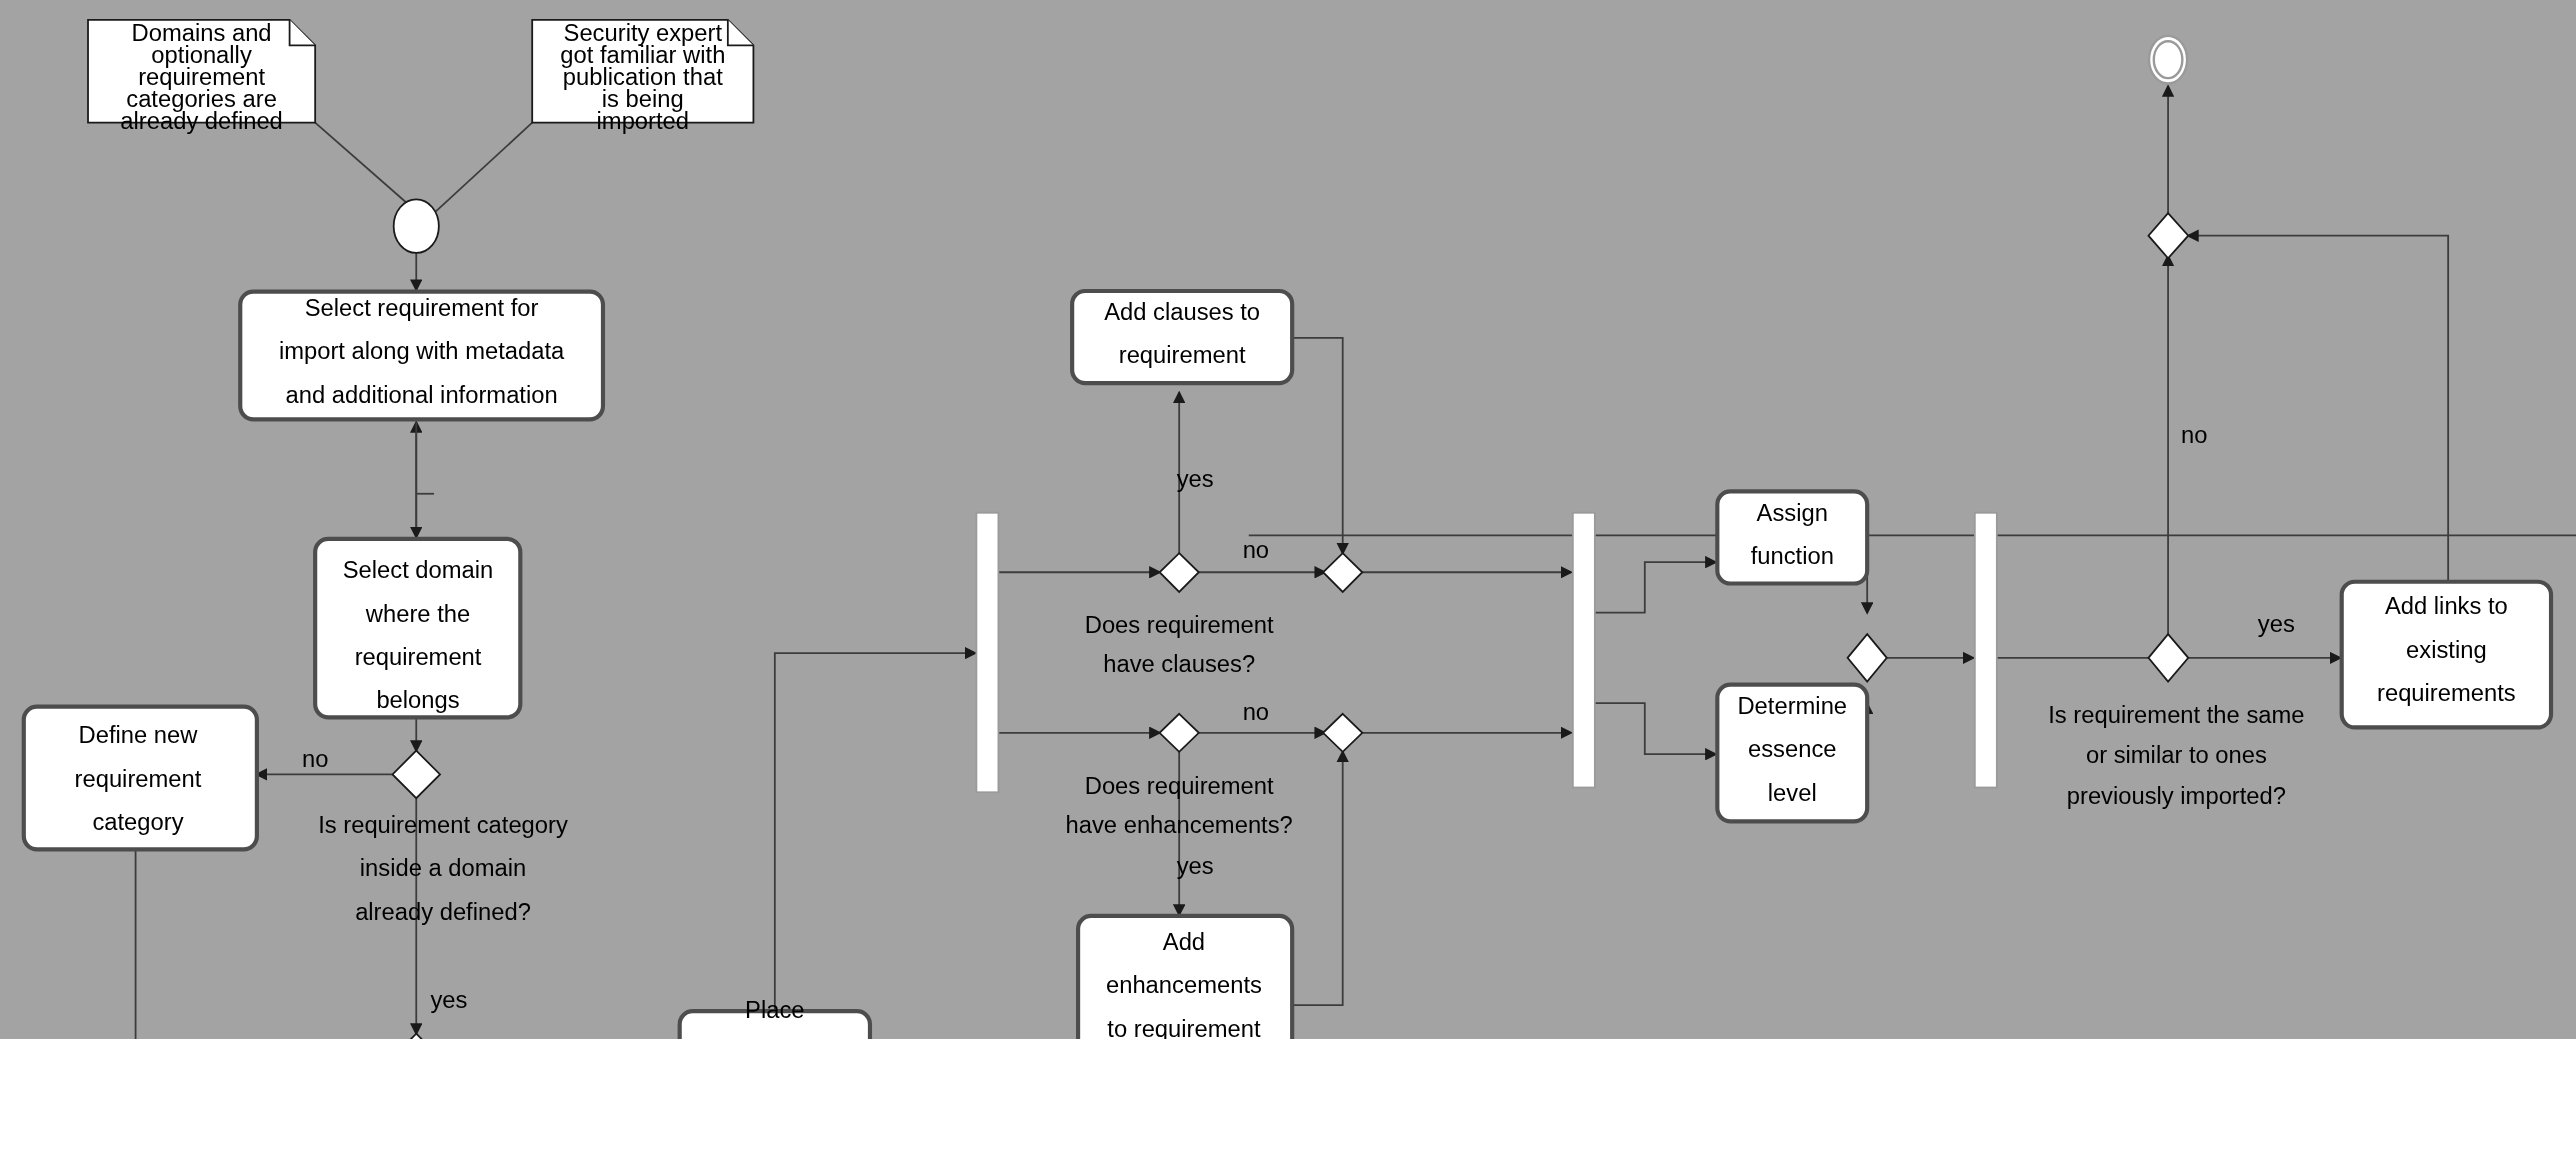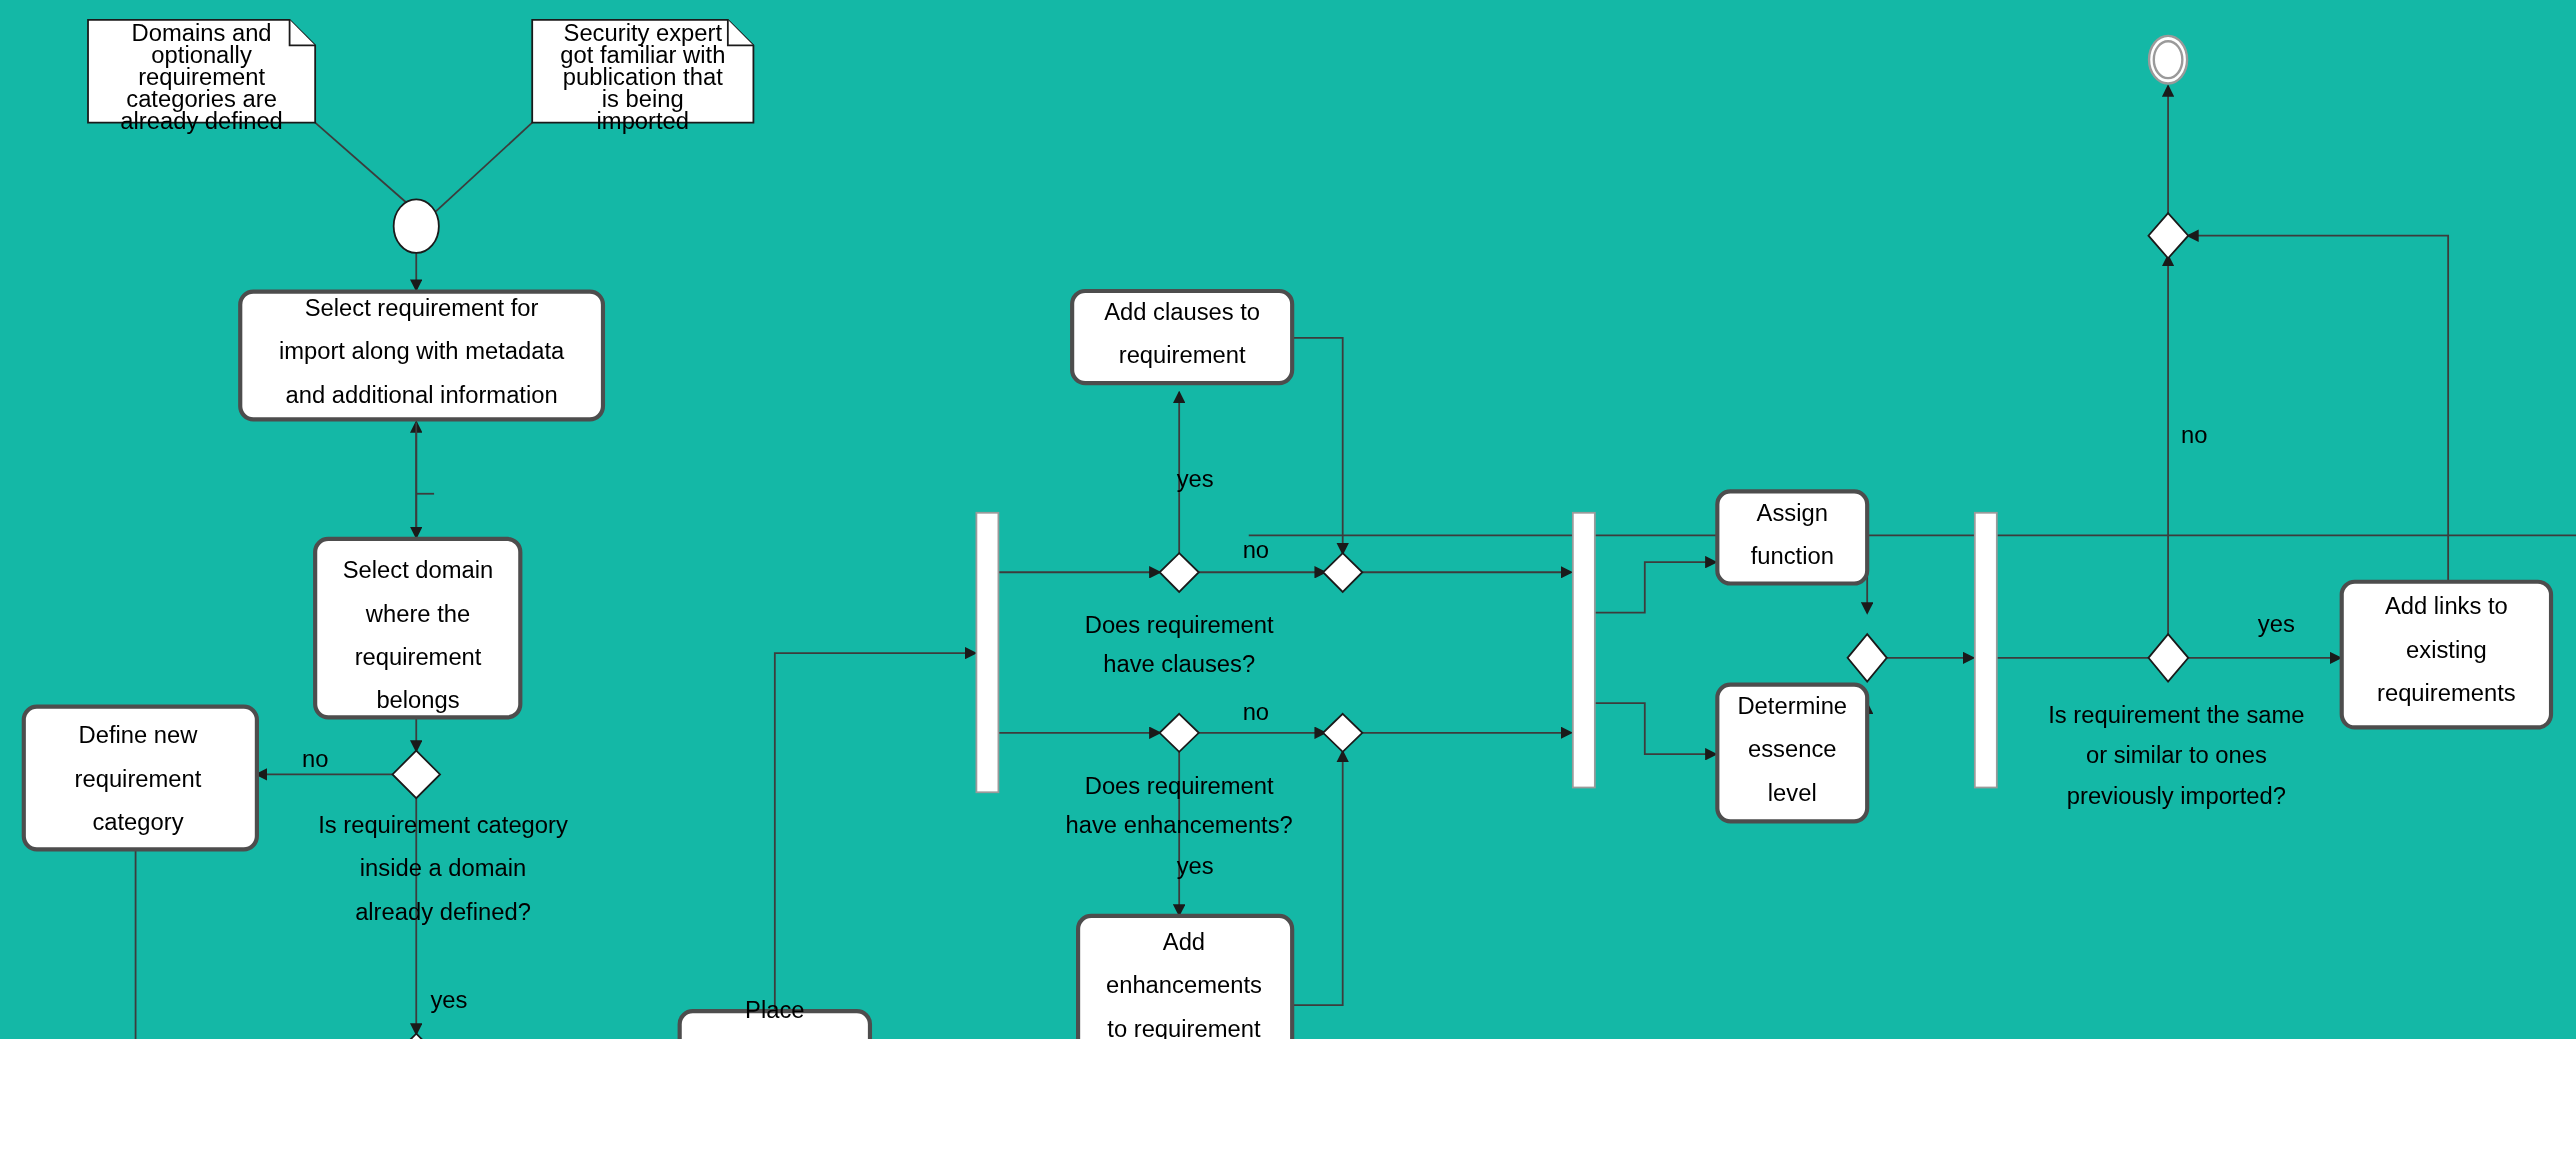--- a/index.html
+++ b/index.html
@@ -1,18 +1,18 @@
 <!DOCTYPE html>
 <html style="font-size:9.5px"><head>
 <meta charset="utf-8">
 <title>Requirement Import Activity Diagram</title>
 <style>
   html,body{margin:0;padding:0;background:#ffffff;}
   body{font-family:"Liberation Sans", sans-serif;}
-  #stage{position:relative;width:2576px;height:1039px;background:#14b8a6;overflow:hidden;}
+  #stage{position:relative;width:2576px;height:1039px;background:#a3a3a3;overflow:hidden;}
   svg#diagram{position:absolute;left:0;top:0;width:2576px;height:1154px;display:block;}
   .edge{fill:none;stroke:#3c3c3c;stroke-width:3;}
   .note-shape{fill:#ffffff;stroke:#1a1a1a;stroke-width:3;}
   .action-shape{fill:#ffffff;stroke:#4d4d4d;stroke-width:7;}
   .decision-shape{fill:#ffffff;stroke:#1a1a1a;stroke-width:3;}
   .bar-shape{fill:#ffffff;stroke:#9a9a9a;stroke-width:3;}
   .merge-circle{fill:#ffffff;stroke:#1a1a1a;stroke-width:3;}
   .end-outer{fill:#ffffff;stroke:#9a9a9a;stroke-width:4;}
   .end-inner{fill:#ffffff;stroke:#9a9a9a;stroke-width:4;}
   text{font-family:"Liberation Sans", sans-serif;fill:#000000;}

